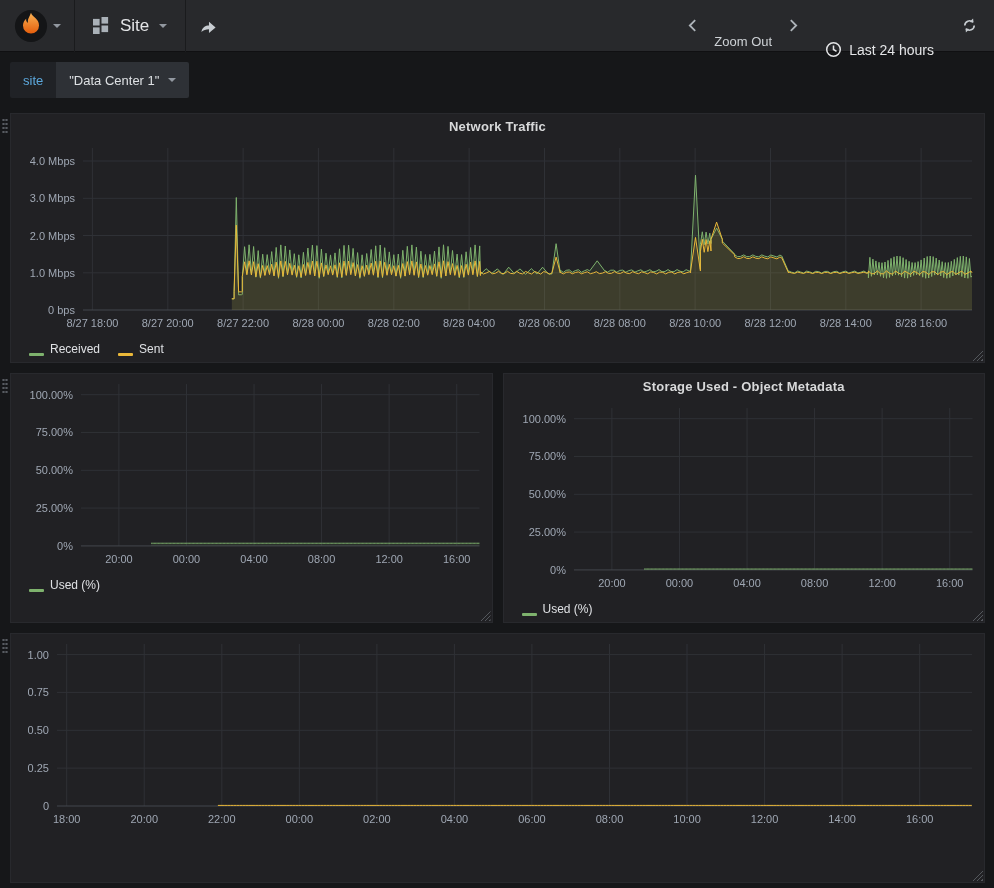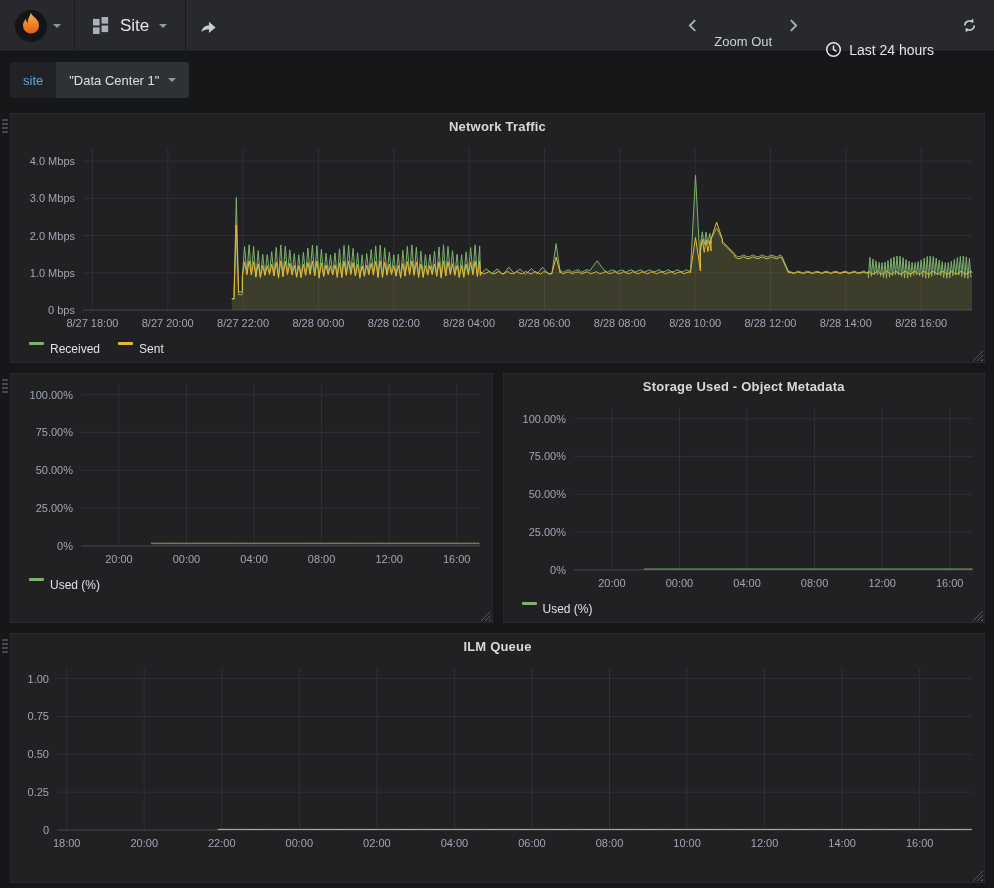--- a/index.html
+++ b/index.html
@@ -28,21 +28,21 @@
   
   .dash{padding:3px 9px 0 10px;}
   .row{display:flex;gap:10px;margin-bottom:10px;position:relative;}
   .grip{position:absolute;left:-8px;top:5px;width:6px;height:15px;cursor:move;
         background-image:radial-gradient(circle,#575b61 1px,transparent 1.3px);background-size:3px 4px;}
   .panel{position:relative;background:#212124;border:1px solid #28292d;height:250px;flex:1;min-width:0;}
   .panel-title{height:24px;display:flex;align-items:center;justify-content:center;font-size:13px;font-weight:700;color:#d8d9da;cursor:pointer;letter-spacing:.2px;}
   svg.chart{display:block;width:100%;height:200px;}
   svg.chart text{font-family:"Liberation Sans",sans-serif;font-size:11px;fill:#9fa7b3;}
   .legend{display:flex;align-items:center;gap:18px;padding-left:18px;height:22px;font-size:12px;color:#dfe1e4;}
-  .legend .li{display:inline-flex;align-items:flex-start;cursor:pointer;}
+  .legend .li{display:inline-flex;align-items:flex-end;cursor:pointer;}
   .legend i{display:inline-block;width:15px;height:3px;border-radius:1px;margin-right:6px;}
   .resize-handle{position:absolute;right:1px;bottom:1px;width:11px;height:11px;cursor:nwse-resize;opacity:.85;
         clip-path:polygon(100% 0,100% 100%,0 100%);
         background:repeating-linear-gradient(135deg,transparent 0 2px,#5c6066 2px 3px);}
 </style>
 </head>
 <body>
 
 <div class="app">
 
@@ -213,21 +213,20 @@
               <span>Used (%)</span>
             </span>
           </div>
         <div class="resize-handle"></div>
       </section>
     </div>
 
     <div class="row">
       <div class="grip"></div>
       <section class="panel">
-        <header class="panel-title">ILM Queue</header>
         <svg class="chart" viewBox="0 0 973 200">
             <path d="M55.7 10V172M133.2 10V172M210.8 10V172M288.3 10V172M365.9 10V172M443.4 10V172M520.9 10V172M598.5 10V172M676.0 10V172M753.6 10V172M831.1 10V172M908.7 10V172M46 134.1H961M46 96.3H961M46 58.4H961M46 20.6H961" stroke="#2f3136" stroke-width="1" fill="none"></path>
             <path d="M46 172H961" stroke="#43464d" stroke-width="1" fill="none"></path>
             <text x="38" y="176" text-anchor="end">0</text>
             <text x="38" y="138.14953271028037" text-anchor="end">0.25</text>
             <text x="38" y="100.29906542056075" text-anchor="end">0.50</text>
             <text x="38" y="62.448598130841134" text-anchor="end">0.75</text>
             <text x="38" y="24.598130841121502" text-anchor="end">1.00</text>
             <text x="55.692796610169495" y="189" text-anchor="middle">18:00</text>
             <text x="133.23516949152543" y="189" text-anchor="middle">20:00</text>

